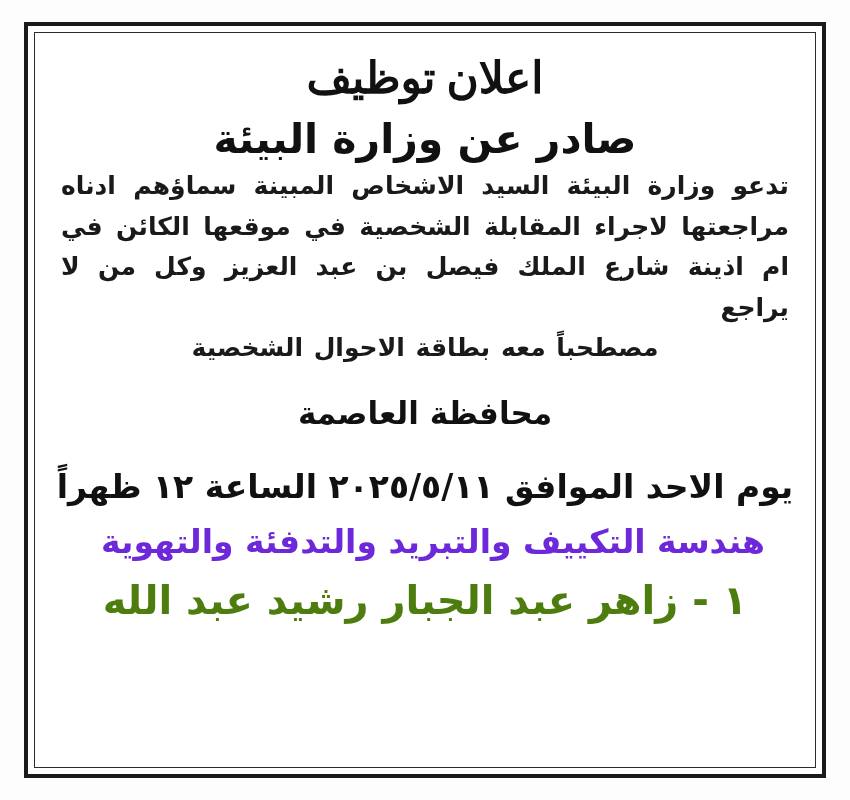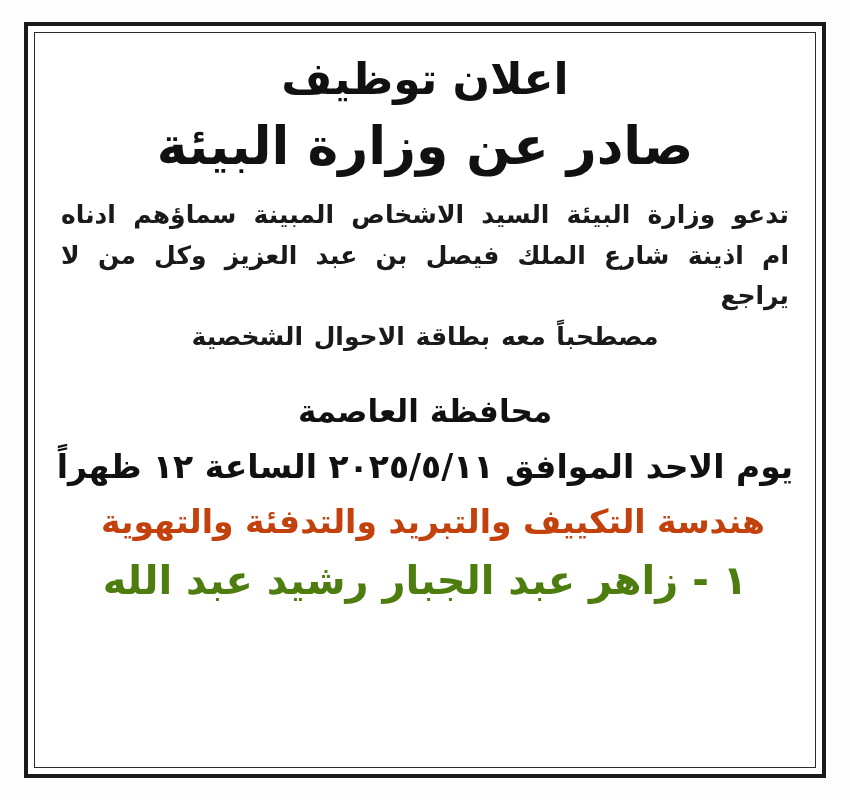--- a/index.html
+++ b/index.html
@@ -45,33 +45,34 @@
   }
   .ad-title {
     font-size: 44px;
     font-weight: bold;
     color: #111111;
     letter-spacing: 0px;
     line-height: 1.18;
     text-align: center;
     margin-top: 6px;
     white-space: nowrap;
+    font-family: Liberation Serif, serif;
   }
   .ad-subtitle {
-    font-size: 52px;
+    font-size: 41px;
     font-weight: bold;
     color: #111111;
     line-height: 1.2;
     text-align: center;
     margin-top: 10px;
     white-space: nowrap;
   }
   .body-block {
     width: 100%;
-    margin-top: 18px;
+    margin-top: 2px;
     text-align: justify;
     text-align-last: center;
     font-size: 25px;
     font-weight: bold;
     color: #1a1a1a;
     line-height: 1.62;
     word-spacing: 2px;
   }
   .body-line {
     display: block;
@@ -81,35 +82,35 @@
   .body-line.stretch {
     text-align: justify;
     text-align-last: justify;
     white-space: normal;
   }
   .governorate {
     font-size: 31px;
     font-weight: bold;
     color: #111111;
     text-align: center;
-    margin-top: 36px;
+    margin-top: 26px;
     white-space: nowrap;
   }
   .datetime {
     font-size: 33px;
     font-weight: bold;
     color: #111111;
     text-align: center;
-    margin-top: 18px;
+    margin-top: 36px;
     white-space: nowrap;
   }
   .specialty {
     font-size: 33px;
     font-weight: bold;
-    color: #c2410c;
+    color: #6d28d9;
     text-align: center;
     margin-top: 16px;
     white-space: nowrap;
     margin-left: 16px;
   }
   .name-entry {
     font-size: 40px;
     font-weight: bold;
     color: #4d7c0f;
     text-align: center;
@@ -126,20 +127,21 @@
 <div class="page">
   <div class="outer-frame">
     <div class="inner-frame">
 
       <div class="ad-title">اعلان توظيف</div>
 
       <div class="ad-subtitle">صادر عن وزارة البيئة</div>
 
       <div class="body-block">
         <span class="body-line stretch">تدعو وزارة البيئة السيد الاشخاص المبينة سماؤهم ادناه</span>
+        <span class="body-line stretch">مراجعتها لاجراء المقابلة الشخصية في موقعها الكائن في</span>
         <span class="body-line stretch">ام اذينة شارع الملك فيصل بن عبد العزيز وكل من لا يراجع</span>
         <span class="body-line">مصطحباً معه بطاقة الاحوال الشخصية</span>
       </div>
 
       <div class="governorate">محافظة العاصمة</div>
 
       <div class="datetime">يوم الاحد الموافق ٢٠٢٥/٥/١١ الساعة ١٢ ظهراً</div>
 
       <div class="specialty">هندسة التكييف والتبريد والتدفئة والتهوية</div>
 

